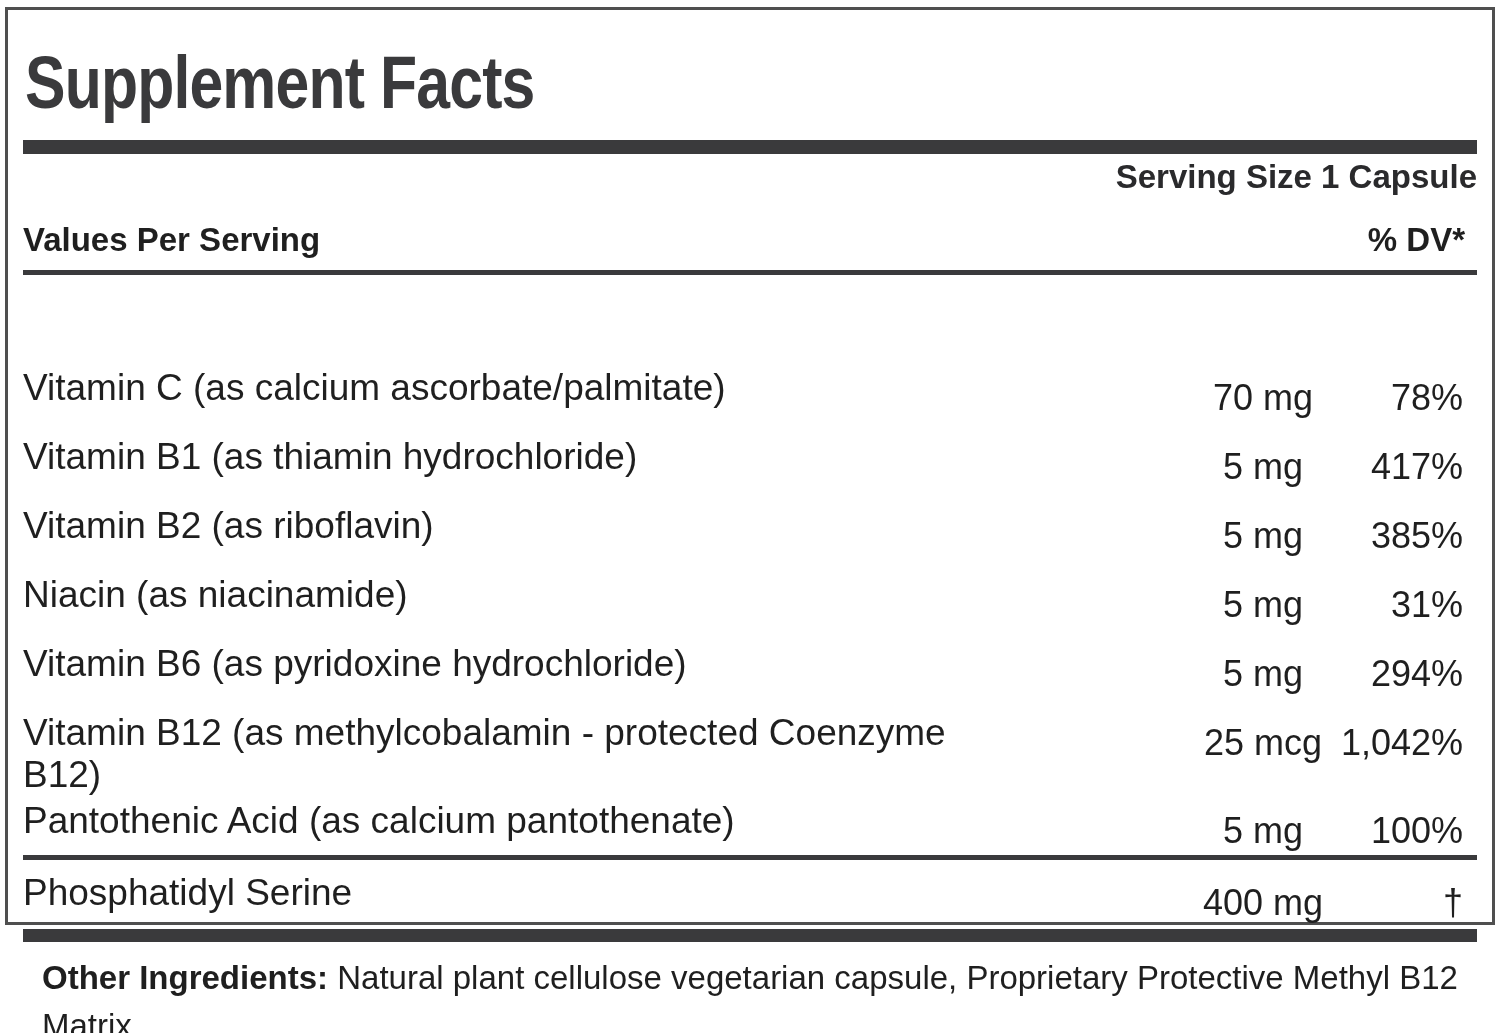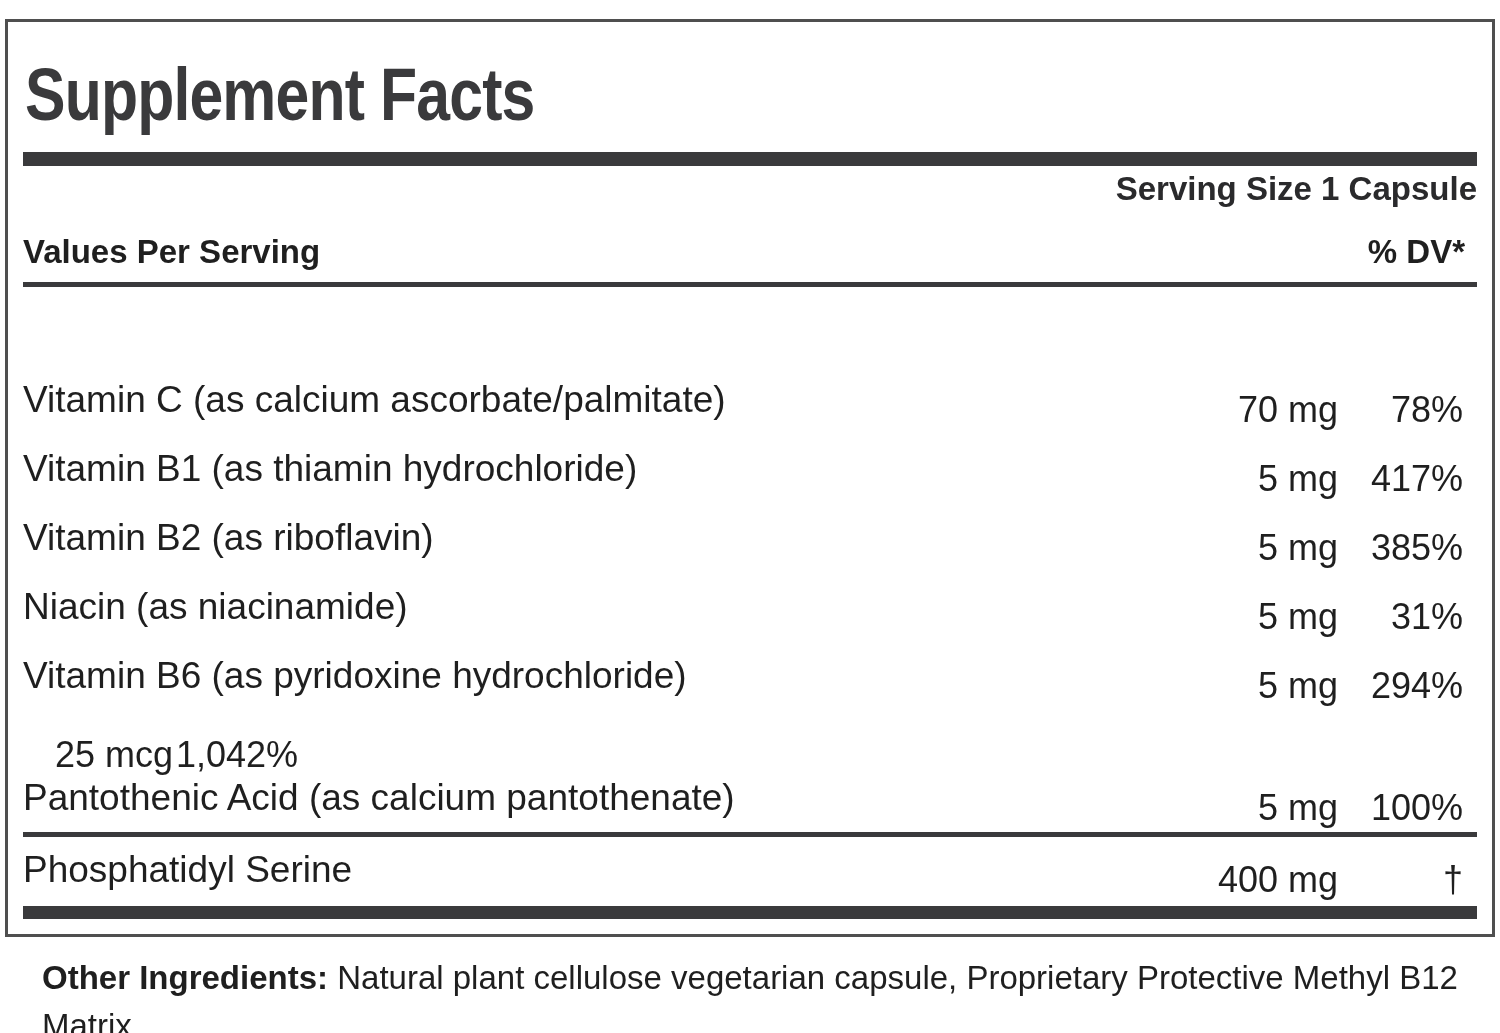--- a/index.html
+++ b/index.html
@@ -8,21 +8,21 @@
     width: 1500px;
     height: 1033px;
     background: #ffffff;
     font-family: "Liberation Sans", sans-serif;
     color: #222222;
     overflow: hidden;
   }
   .label-box {
     position: absolute;
     left: 5px;
-    top: 19px;
+    top: 7px;
     width: 1490px;
     height: 918px;
     box-sizing: border-box;
     border: 3px solid #4f4f4f;
     padding: 0 15px;
     background: #ffffff;
   }
   .sf-title {
     display: inline-block;
     margin: 36px 0 0 2px;
@@ -79,21 +79,21 @@
   }
   .n-row .n-vals {
     display: flex;
     padding-top: 13px;
     padding-right: 14px;
     white-space: nowrap;
     font-size: 36px;
     line-height: 1;
     color: #1f1f1f;
   }
-  .n-row .n-amount { min-width: 150px; text-align: right; }
+  .n-row .n-amount { min-width: 150px; text-align: center; }
   .n-row .n-dv { min-width: 125px; text-align: right; }
   .n-row.b12 { margin-bottom: 4px; }
   .n-row.panto { margin-bottom: 6px; }
   .rule-thin.pre-phos { margin-top: 0; }
   .n-row.phos { margin-top: 12px; margin-bottom: 0; }
   .bar-thick.bottom { height: 13px; margin-top: 8px; }
   .footnote {
     margin-top: 14px;
     padding-left: 2px;
     font-size: 33px;
@@ -167,20 +167,21 @@
 
       <div class="n-row">
         <div class="n-name">Vitamin B6 (as pyridoxine hydrochloride)</div>
         <div class="n-vals">
           <span class="n-amount">5 mg</span>
           <span class="n-dv">294%</span>
         </div>
       </div>
 
       <div class="n-row b12">
+        <div class="n-name">Vitamin B12 (as methylcobalamin - protected Coenzyme B12)</div>
         <div class="n-vals">
           <span class="n-amount">25 mcg</span>
           <span class="n-dv">1,042%</span>
         </div>
       </div>
 
       <div class="n-row panto">
         <div class="n-name">Pantothenic Acid (as calcium pantothenate)</div>
         <div class="n-vals">
           <span class="n-amount">5 mg</span>

